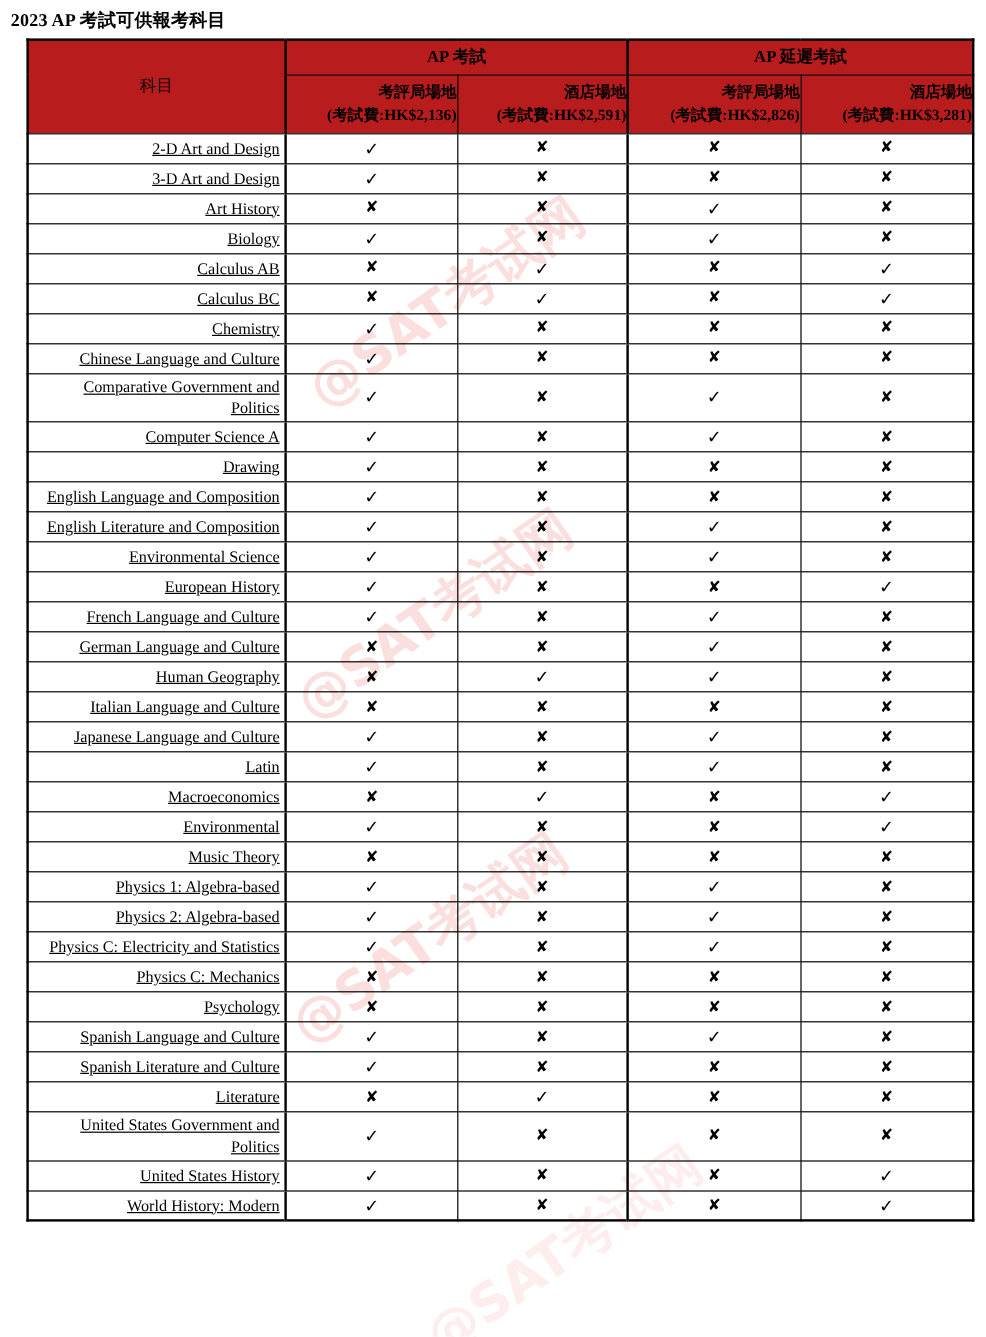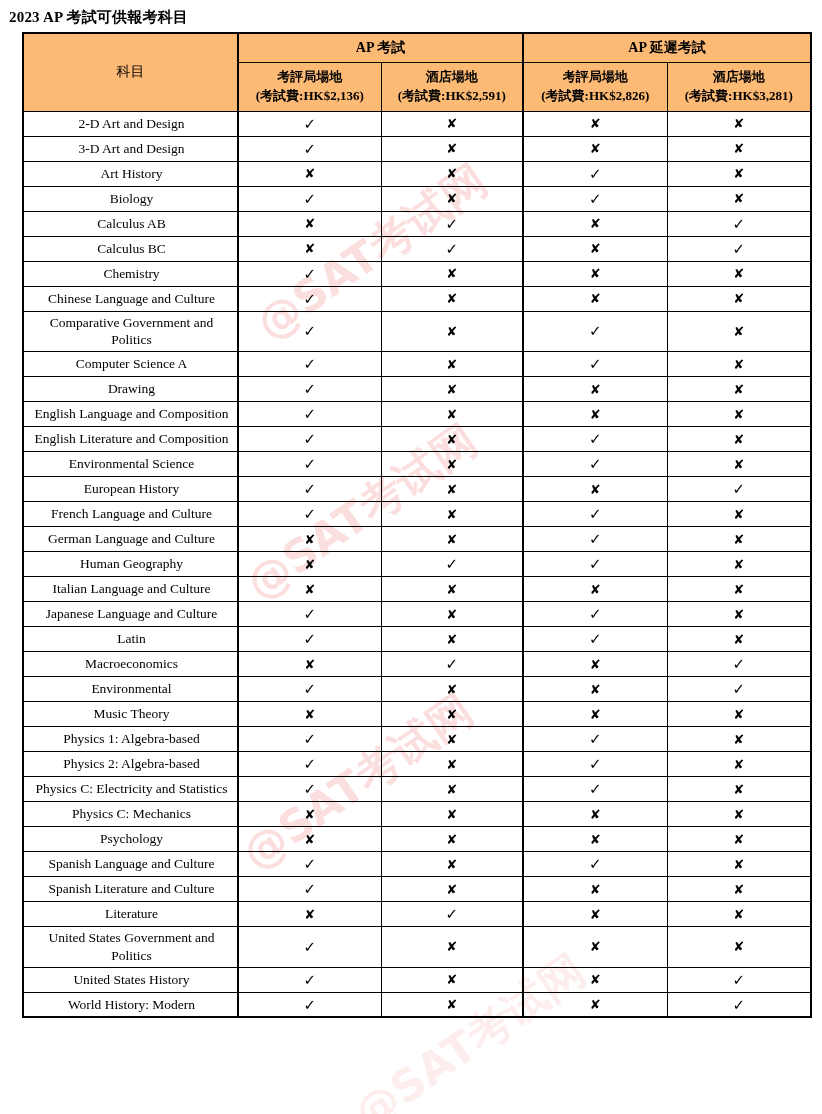--- a/index.html
+++ b/index.html
@@ -8,29 +8,29 @@
   .page { position:relative; width:822px; height:1114px; }
 
   .title { position:absolute; left:9px; top:8px; font-size:15px; font-weight:bold;
     letter-spacing:0.2px; }
 
   table.ap { position:absolute; left:22px; top:32px; width:788px;
     border-collapse:collapse; table-layout:fixed; }
   table.ap, table.ap th, table.ap td { border:1px solid #000; }
   table.ap { border:2px solid #000; }
 
-  th { background:#fdba74; font-size:13px; vertical-align:middle; text-align:center; }
+  th { background:#b91c1c; font-size:13px; vertical-align:middle; text-align:center; }
   th.subject-h { font-weight:normal; font-size:14px; }
   th.group-h { font-weight:bold; height:29px; font-size:14px; }
-  th.venue-h { font-weight:bold; height:49px; line-height:1.45; }
+  th.venue-h { font-weight:bold; height:49px; line-height:1.45;text-align:right; }
   th .fee { font-weight:bold;font-family:Liberation Serif, serif; }
 
   td { background:#fff; vertical-align:middle; }
-  td.subject { font-size:13.5px; text-align:center; padding:2px 4px 2px 6px;
-    height:25px; line-height:1.32; }
+  td.subject { font-size:13.5px; text-align:right; padding:2px 4px 2px 6px;
+    height:25px; line-height:1.32;text-decoration:underline; }
   td.mark { text-align:center; font-family:"DejaVu Sans",sans-serif; }
   td.mark.check { font-size:15px; font-weight:normal; }
   td.mark.cross { font-size:13px; font-weight:bold; }
 
   
   .bl2 { border-left:2.5px solid #000 !important; }
 
   .wm { position:absolute; font-family:"DejaVu Sans",sans-serif; font-size:44px;
     font-weight:bold; color:#f29a9a; opacity:0.32; white-space:nowrap;
     transform:rotate(-35deg); transform-origin:left center;

